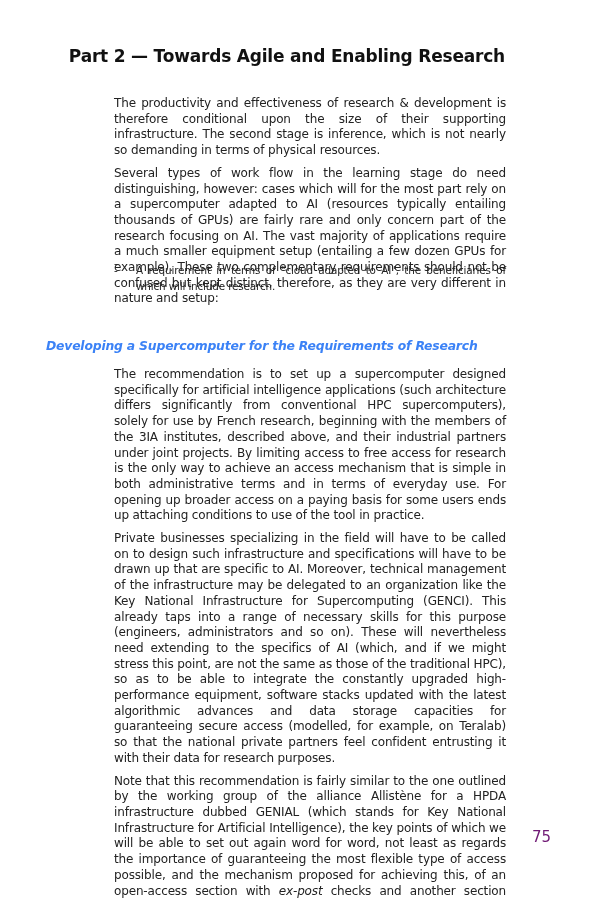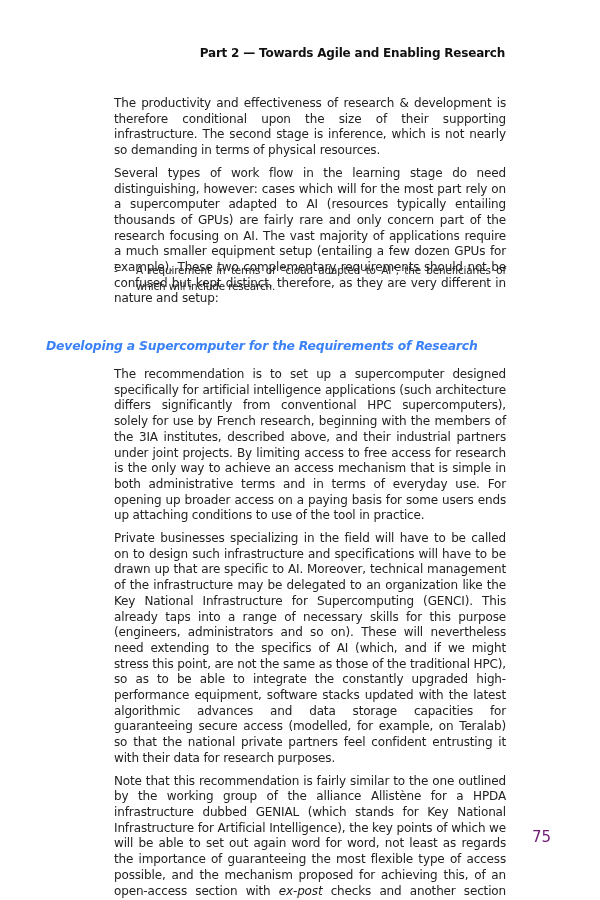--- a/index.html
+++ b/index.html
@@ -1,17 +1,17 @@
 <!DOCTYPE html>
 <html><head>
 <meta charset="utf-8">
 <style>
   html, body { margin: 0; padding: 0; background: #ffffff; }
   body { width: 600px; height: 900px; position: relative; overflow: hidden; font-family: "DejaVu Sans", sans-serif; color: #222; }
-  .part-title { position: absolute; right: 95px; top: 46px; font-size: 12px; font-weight: bold; letter-spacing: -0.2px; color: #111; white-space: nowrap; margin: 0; }
+  .part-title { position: absolute; right: 95px; top: 46px; font-size: 17px; font-weight: bold; letter-spacing: -0.2px; color: #111; white-space: nowrap; margin: 0; }
   .body-col { position: absolute; left: 114px; width: 392px; }
   .para { font-size: 12px; line-height: 15.7px; text-align: justify; margin: 0 0 7px 0; letter-spacing: -0.15px; }
   .list { position: absolute; left: 114px; width: 392px; margin: 0; padding: 0; list-style: none; }
   .list-item { position: relative; padding-left: 22px; font-size: 10.4px; line-height: 15.7px; text-align: justify; margin: 0 0 7px 0; letter-spacing: -0.15px; }
   .list-item .dash { position: absolute; left: 0; top: 0; }
   .section-heading { position: absolute; left: 46px; top: 338px; font-size: 12.4px; font-weight: bold; font-style: italic; color: #3b82f6; margin: 0; white-space: nowrap; letter-spacing: -0.2px; }
   .page-number { position: absolute; left: 516px; top: 812px; font-size: 15px; color: #701a75; margin: 16px; }
   em { font-style: italic; }
 </style>
 </head>

